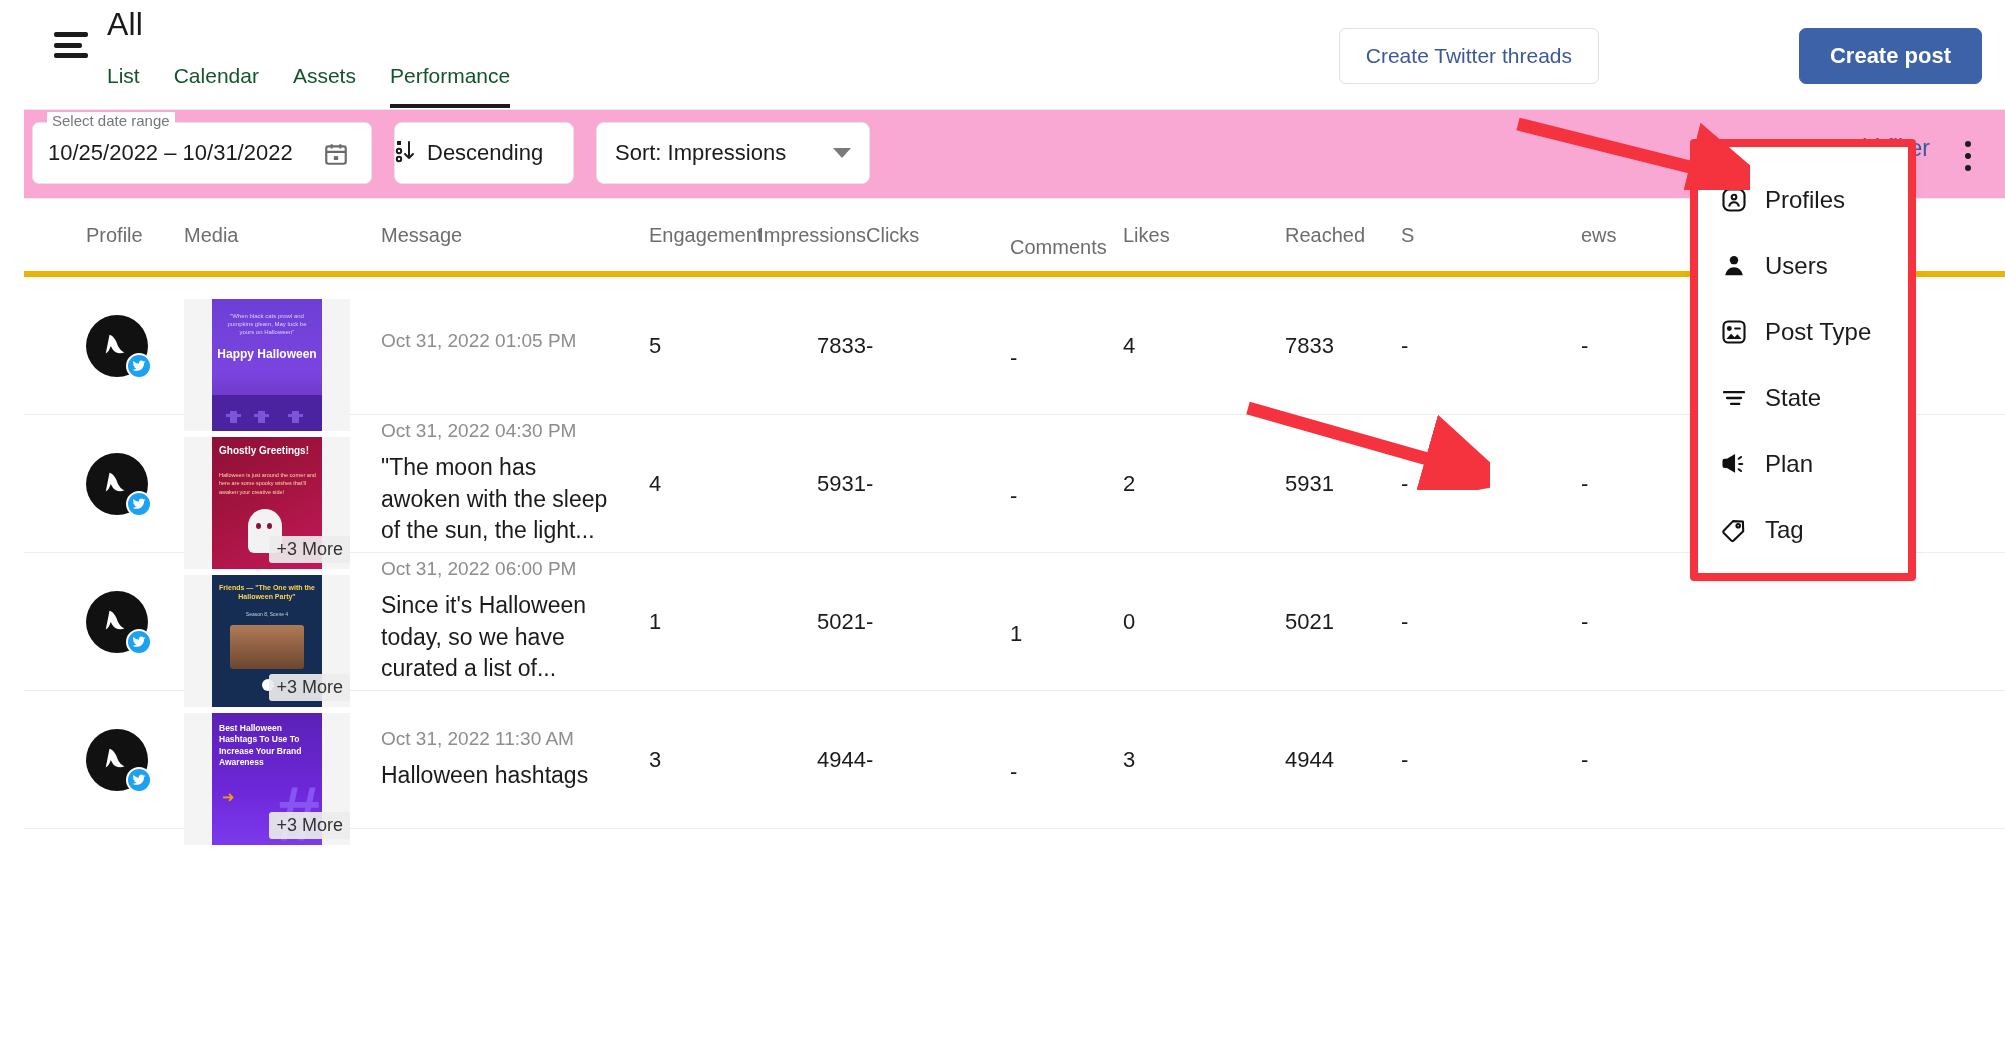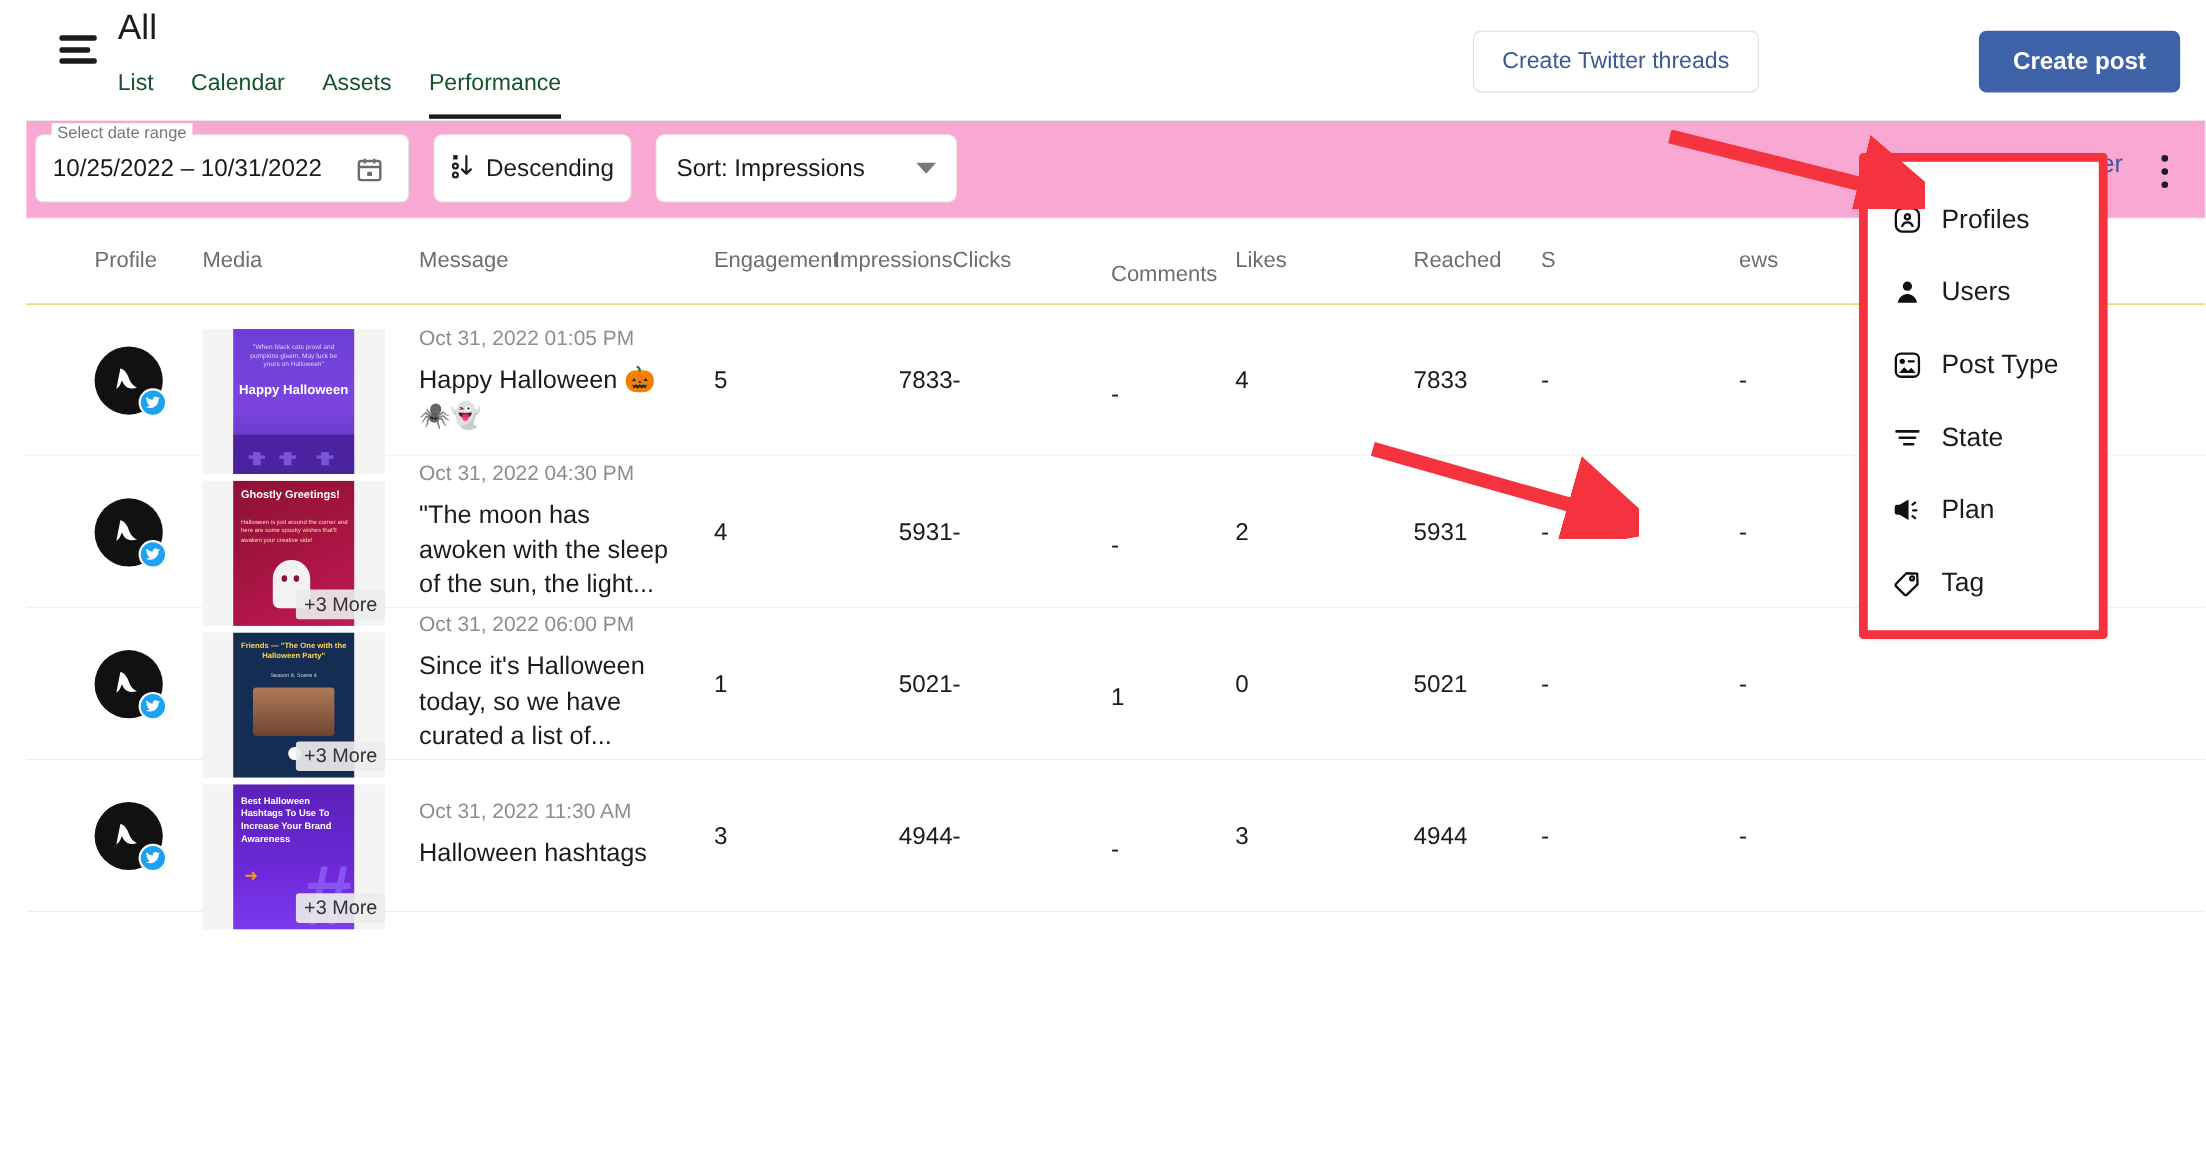--- a/index.html
+++ b/index.html
@@ -69,21 +69,21 @@
   .date-value {
     position: absolute; left: 15px; top: 17px; font-size: 22px; color: #1b1b1b; white-space: nowrap;
   }
   .cal-icon { position: absolute; right: 22px; top: 18px; width: 26px; height: 26px; }
 
   .pill {
     position: absolute; height: 62px; top: 12px;
     border: 1px solid #e6e6e6; border-radius: 8px; background: #fff;
     display: flex; align-items: center; cursor: pointer;
   }
-  .pill.descending { left: 370px; width: 180px; justify-content: center; gap: 10px; }
+  .pill.descending { left: 370px; width: 180px; gap: 10px; }
   .pill.sort { left: 572px; width: 274px; padding: 0 18px; justify-content: space-between; }
   .pill-label { font-size: 22px; color: #1b1b1b; white-space: nowrap; }
   .caret {
     width: 0; height: 0; border-left: 9px solid transparent;
     border-right: 9px solid transparent; border-top: 10px solid #7a7a7a;
   }
 
   .add-filter {
     position: absolute; right: 75px; top: 24px;
     display: flex; align-items: center; gap: 12px;
@@ -94,21 +94,21 @@
     position: absolute; right: 22px; top: 26px; width: 30px; height: 40px;
     display: flex; flex-direction: column; align-items: center; justify-content: center; gap: 6px;
     cursor: pointer;
   }
   .kebab i { width: 6px; height: 6px; border-radius: 50%; background: #1b1b1b; display:block; }
 
   
   .table { position: relative; width: 100%; border-top: 1px solid #eee; }
   .thead {
     display: flex; align-items: center; height: 78px;
-    border-bottom: 1px solid #eab308; color: #6d6d6d; font-size: 20px;
+    border-bottom: 6px solid #eab308; color: #6d6d6d; font-size: 20px;
   }
   .trow {
     display: flex; align-items: center; border-bottom: 1px solid #ededed;
     color: #1b1b1b; font-size: 22px; background:#fff;
   }
   .c-profile { width: 160px; padding-left: 62px; flex: none; }
   .c-media   { width: 197px; flex: none; }
   .c-message { width: 240px; flex: none; }
   .c-eng     { width: 110px; flex: none; text-align: left; padding-left: 28px;}
   .c-imp     { width: 135px; flex: none; text-align: right; padding-left: 12px;}
@@ -298,21 +298,20 @@
             <div class="t1-title">Happy Halloween</div>
             <div class="t1-ground"></div>
             <div class="cross" style="left:18px"></div>
             <div class="cross" style="left:46px"></div>
             <div class="cross" style="left:80px"></div>
           </div>
         </div>
       </div>
       <div class="c-message">
         <div class="msg-date">Oct 31, 2022 01:05 PM</div>
-        <div class="msg-text">Happy Halloween 🎃🕷️👻</div>
       </div>
       <div class="c-eng">5</div>
       <div class="c-imp">7833</div>
       <div class="c-clicks">-</div>
       <div class="c-comm">-</div>
       <div class="c-likes">4</div>
       <div class="c-reach">7833</div>
       <div class="c-shares">-</div>
       <div class="c-views">-</div>
     </div>

